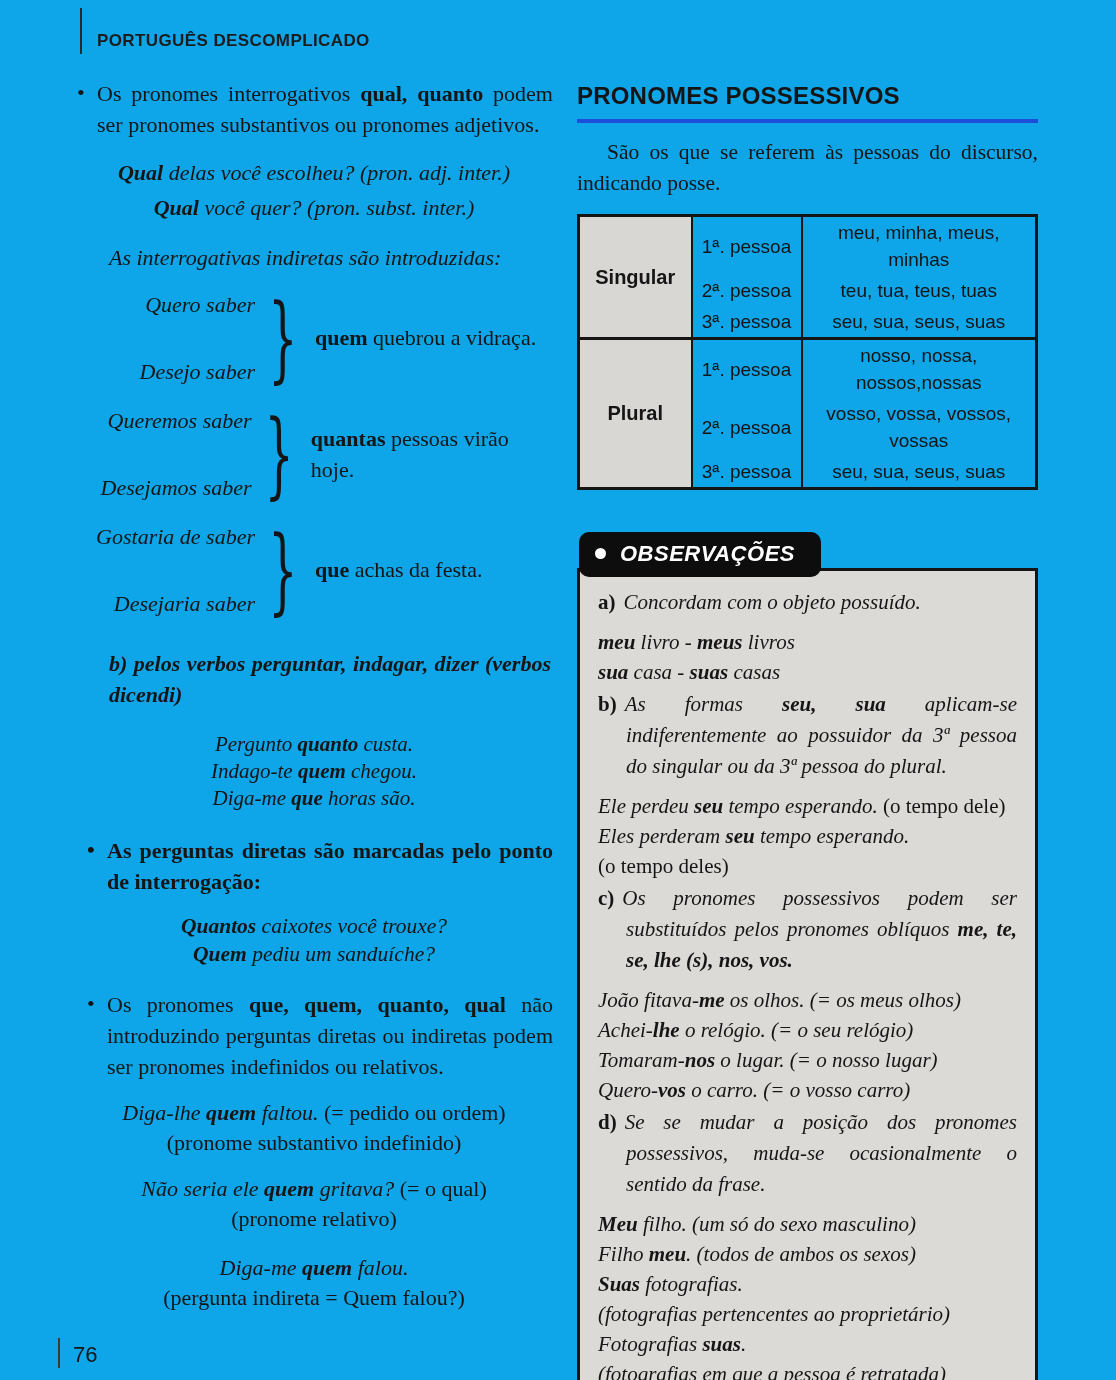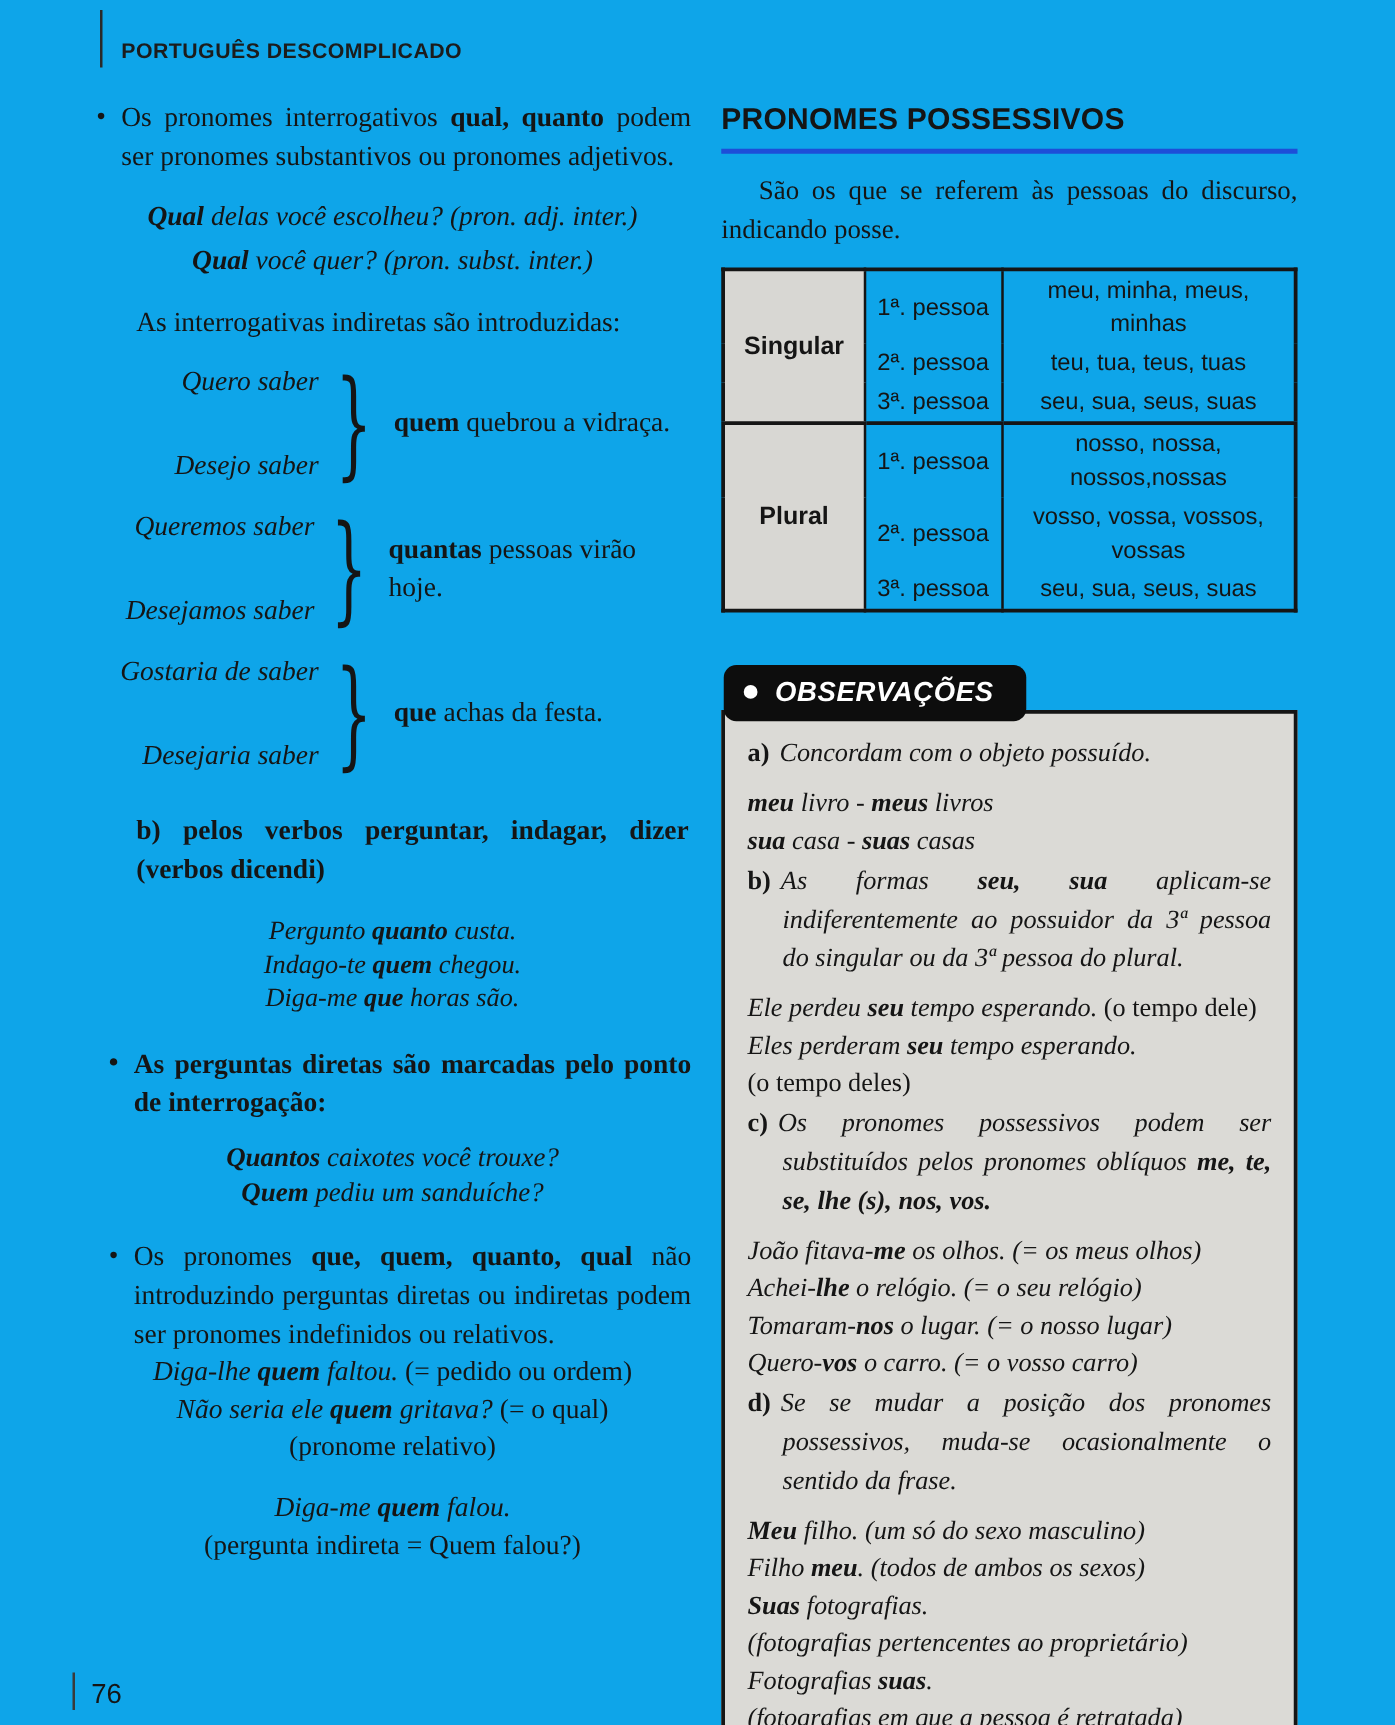--- a/index.html
+++ b/index.html
@@ -20,21 +20,21 @@
 
   .just { text-align:justify; }
   .bold { font-weight:bold; }
   .it   { font-style:italic; }
   .rm   { font-style:normal; }
 
   .bullet { position:relative; padding-left:22px; }
   .bdot   { position:absolute; left:2px; top:-1px; }
   .b2, .b3 { margin-left:10px; }
 
-  .indent { padding-left:34px; }
+  .indent { padding-left:34px;font-style:italic; }
   .p-intro { margin-top:17px; }
   .p-heada { margin-top:13px; }
 
   .exblock { text-align:center; }
   .ex-qual { margin-top:15px; }
   .ex-qual .exline { line-height:35px; }
 
   
   .bgroup { display:flex; align-items:center; margin-top:13px; height:103px; }
   .bstack { width:190px; height:98px; display:flex; flex-direction:column;
@@ -43,21 +43,21 @@
             transform:scaleY(2.05); transform-origin:center; font-family:"DejaVu Serif", serif; }
   .bresult { padding-left:14px; }
 
   .p-headb { margin-top:27px; padding-right:2px; }
   .ex-dicendi { margin-top:21px; font-size:21px; }
   .ex-dicendi .exline { line-height:27px; }
   .p-b2 { margin-top:23px; }
   .ex-direct { margin-top:15px; font-size:21.5px; }
   .ex-direct .exline { line-height:28px; }
   .p-b3 { margin-top:21px; }
-  .blk { }
+  .blk { margin-top:16px; }
   .blk .exline { line-height:30px; }
   .blk3 { margin-top:19px; }
 
   
   .ftr { position:absolute; left:58px; bottom:12px; display:flex; align-items:center; gap:13px;margin-top:35px; }
   .ftr-bar { width:2px; height:30px; background:#3a3a3a; }
   .ftr-num { font-family:"Liberation Sans", sans-serif; font-size:22px; padding-top:3px; }
 
   
   .rc-title { font-family:"Liberation Sans", sans-serif; font-weight:bold; font-size:24px;
@@ -158,20 +158,21 @@
       <div class="exline it"><b>Quem</b> pediu um sanduíche?</div>
     </div>
 
     <p class="just bullet b3 p-b3">
       <span class="bdot">•</span>
       <span>Os pronomes <b>que, quem, quanto, qual</b> não introduzindo perguntas diretas ou indiretas podem ser pronomes indefinidos ou relativos.</span>
     </p>
 
     <div class="exblock blk">
       <div class="exline it">Diga-lhe <b>quem</b> faltou. <span class="rm">(= pedido ou ordem)</span></div>
+      <div class="exline">(pronome substantivo indefinido)</div>
     </div>
 
     <div class="exblock blk">
       <div class="exline it">Não seria ele <b>quem</b> gritava? <span class="rm">(= o qual)</span></div>
       <div class="exline">(pronome relativo)</div>
     </div>
 
     <div class="exblock blk blk3">
       <div class="exline it">Diga-me <b>quem</b> falou.</div>
       <div class="exline">(pergunta indireta = Quem falou?)</div>

